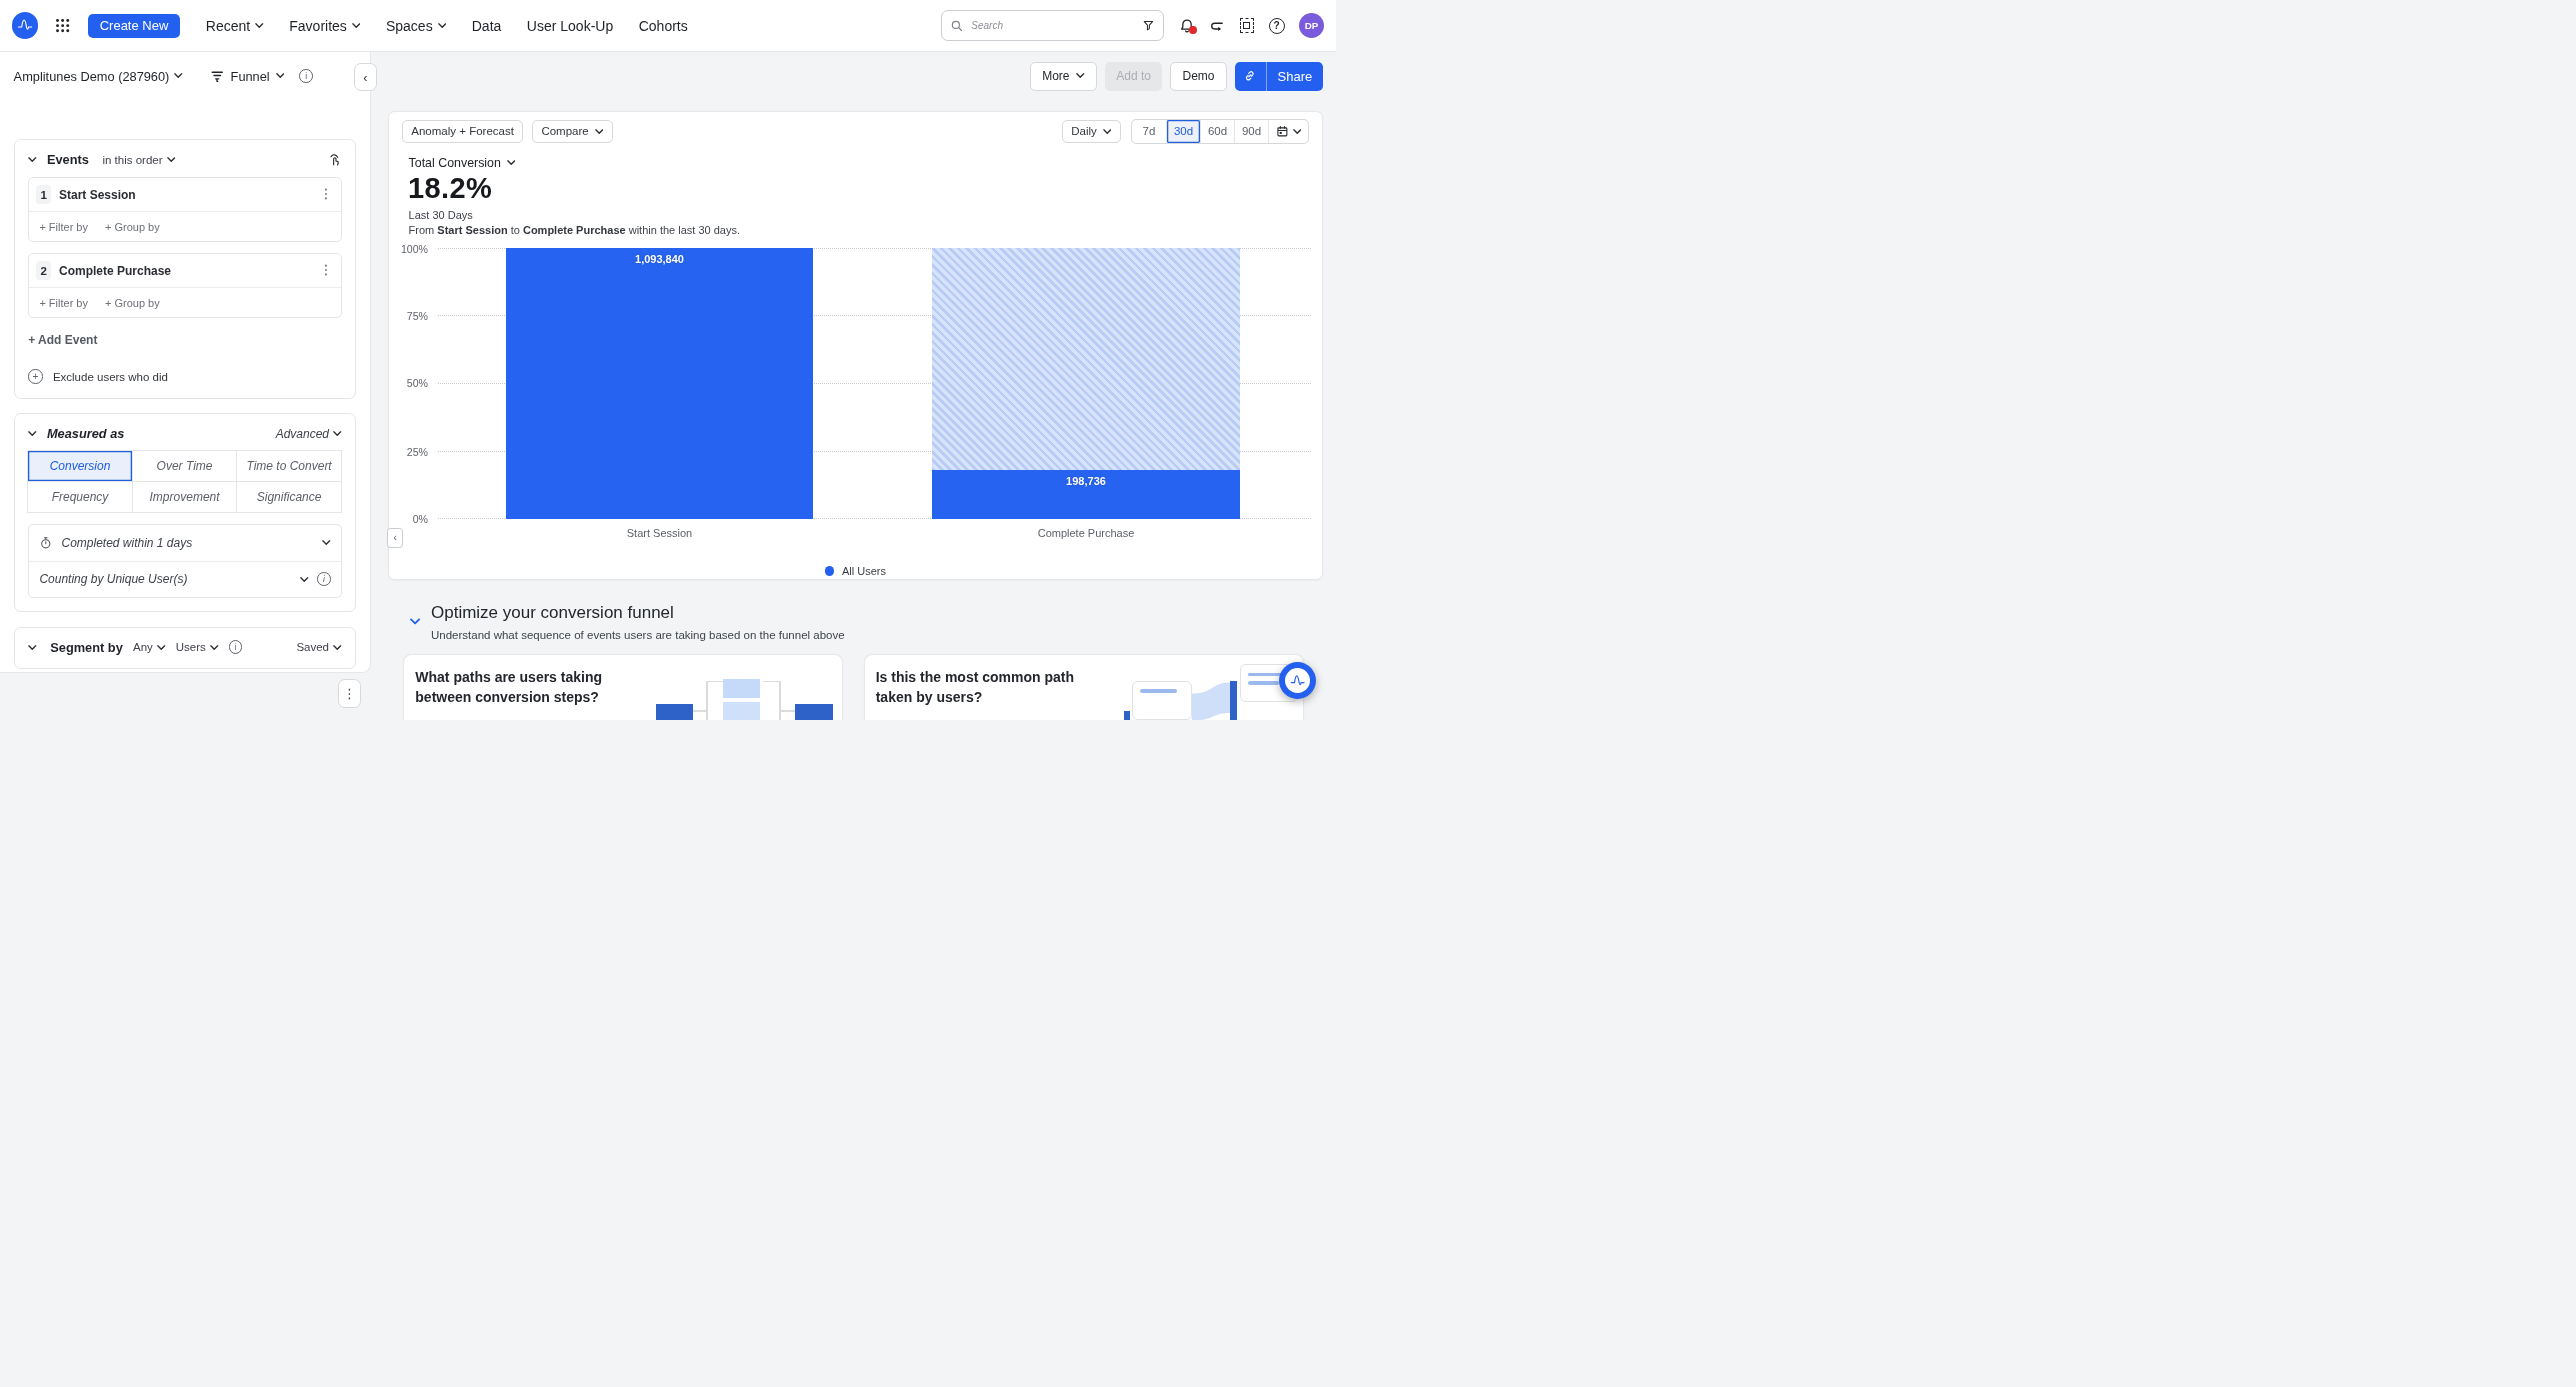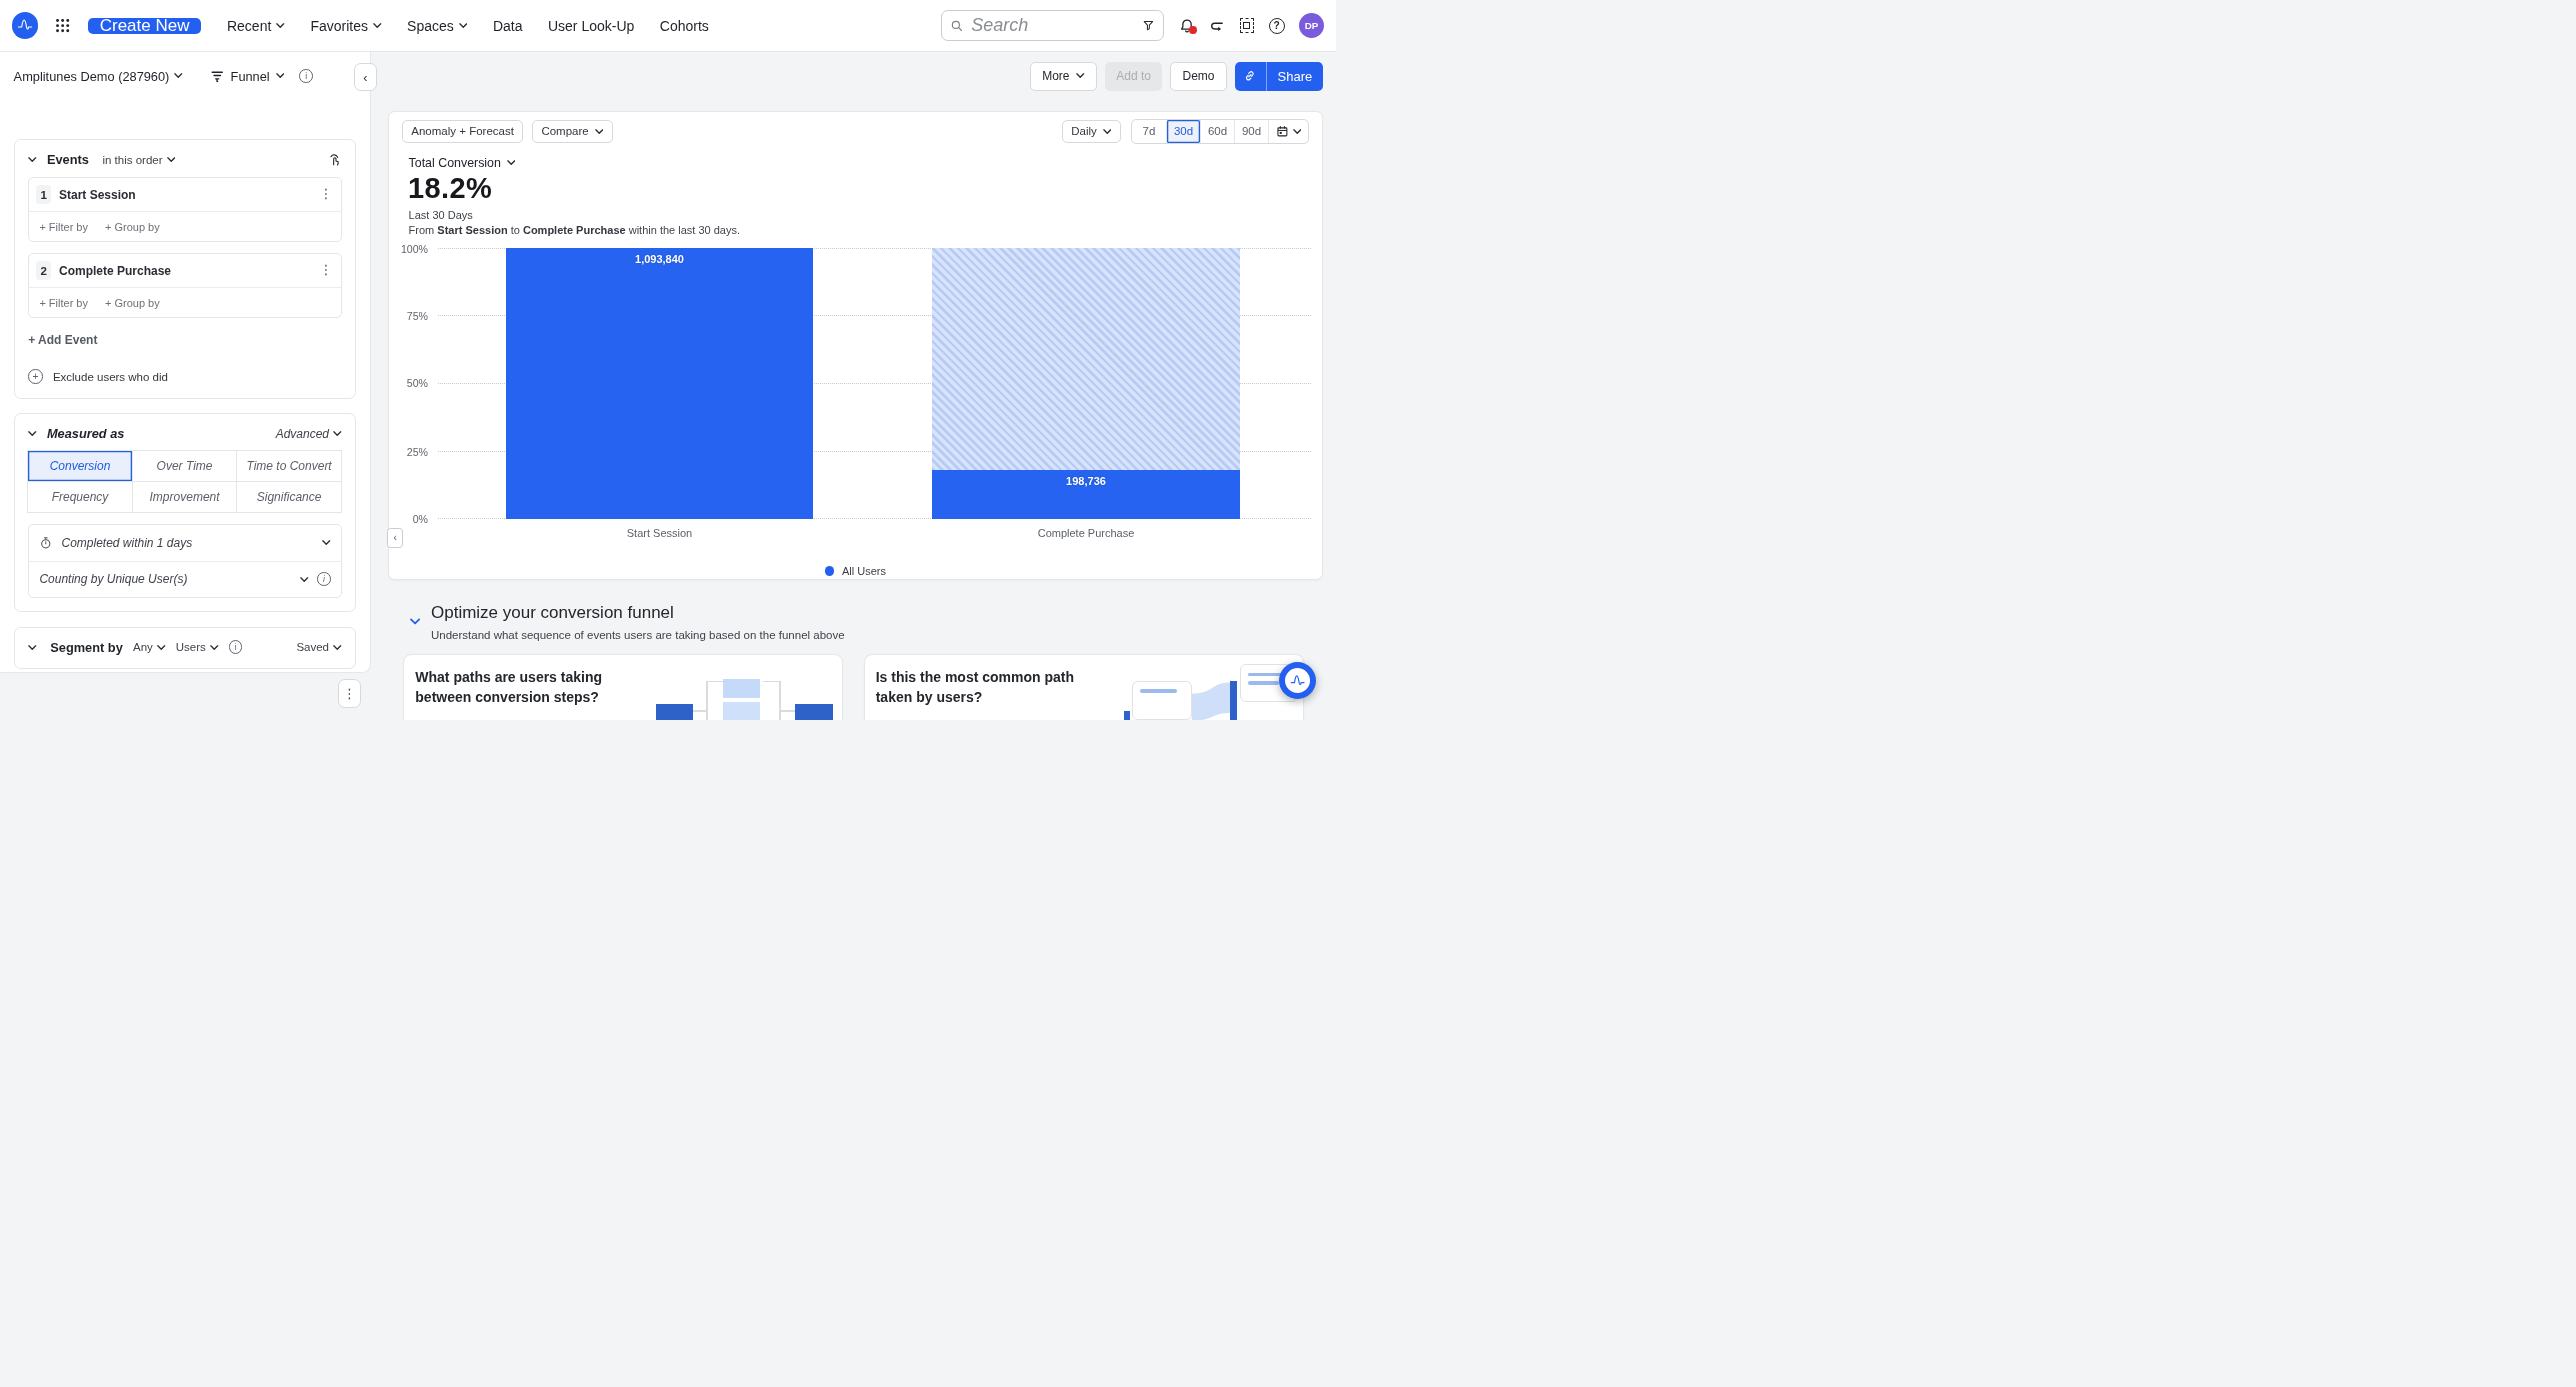--- a/index.html
+++ b/index.html
@@ -9,25 +9,25 @@
   }
   *{box-sizing:border-box;}
   html,body{margin:0;padding:0;}
   body{font-family:"Liberation Sans",sans-serif;background:var(--pagebg);color:var(--ink);}
   .page{position:relative;width:1336px;height:720px;overflow:hidden;background:var(--pagebg);}
 
   
   .topnav{position:absolute;left:0;top:0;width:100%;height:52px;background:#fff;border-bottom:0.9px solid var(--line);display:flex;align-items:center;padding:0 12px;gap:8.5px;z-index:6;}
   .logo{width:26.4px;height:26.4px;border-radius:50%;background:var(--accent);display:flex;align-items:center;justify-content:center;flex:0 0 auto;}
   .grid-ico{margin-left:8.5px;flex:0 0 auto;display:flex;}
-  .btn-primary{background:var(--accent);color:#fff;border:none;border-radius:5.1px;height:16px;padding:0 12px;font-size:17px;font-family:inherit;margin-left:8.5px;display:flex;align-items:center;cursor:pointer;}
+  .btn-primary{background:var(--accent);color:#fff;border:none;border-radius:5.1px;height:24px;padding:0 12px;font-size:13px;font-family:inherit;margin-left:8.5px;display:flex;align-items:center;cursor:pointer;}
   .nav-item{display:flex;align-items:center;gap:5.1px;font-size:14px;color:var(--ink);margin-left:17px;cursor:pointer;white-space:nowrap;}
   .nav-right{margin-left:auto;display:flex;align-items:center;gap:14.5px;}
   .searchbox{width:223px;height:31.5px;border:0.9px solid #c9ccd1;border-radius:6.8px;background:#fff;display:flex;align-items:center;padding:0 8.5px;gap:6.8px;}
-  .search-input{border:none;outline:none;flex:1;font-size:18px;font-family:inherit;color:#33363c;min-width:0;background:transparent;}
+  .search-input{border:none;outline:none;flex:1;font-size:10px;font-family:inherit;color:#33363c;min-width:0;background:transparent;}
   .search-input::placeholder{font-style:italic;color:#8a8d93;}
   .icon-btn{position:relative;display:flex;align-items:center;justify-content:center;cursor:pointer;color:#25282e;}
   .red-dot{position:absolute;right:-2.6px;bottom:-0.9px;width:7.7px;height:8.5px;border-radius:50%;background:var(--notif,#e02a2a);}
   .frame-ico{width:14.5px;height:14.5px;border:1.7px dashed #25282e;display:flex;align-items:center;justify-content:center;}
   .frame-ico i{display:block;width:6.8px;height:6.8px;border:1.7px solid #25282e;}
   .help-ico{width:16px;height:16px;border-radius:50%;border:1.7px solid #25282e;font-size:10.2px;font-weight:700;display:flex;align-items:center;justify-content:center;}
   .avatar{width:25px;height:25px;border-radius:50%;background:var(--avatar,#7a5bdb);color:#fff;font-size:9.8px;font-weight:700;display:flex;align-items:center;justify-content:center;}
 
   .chev{width:8.5px;height:5.1px;flex:0 0 auto;}
   .chev.dark{color:#2a2d33;}

